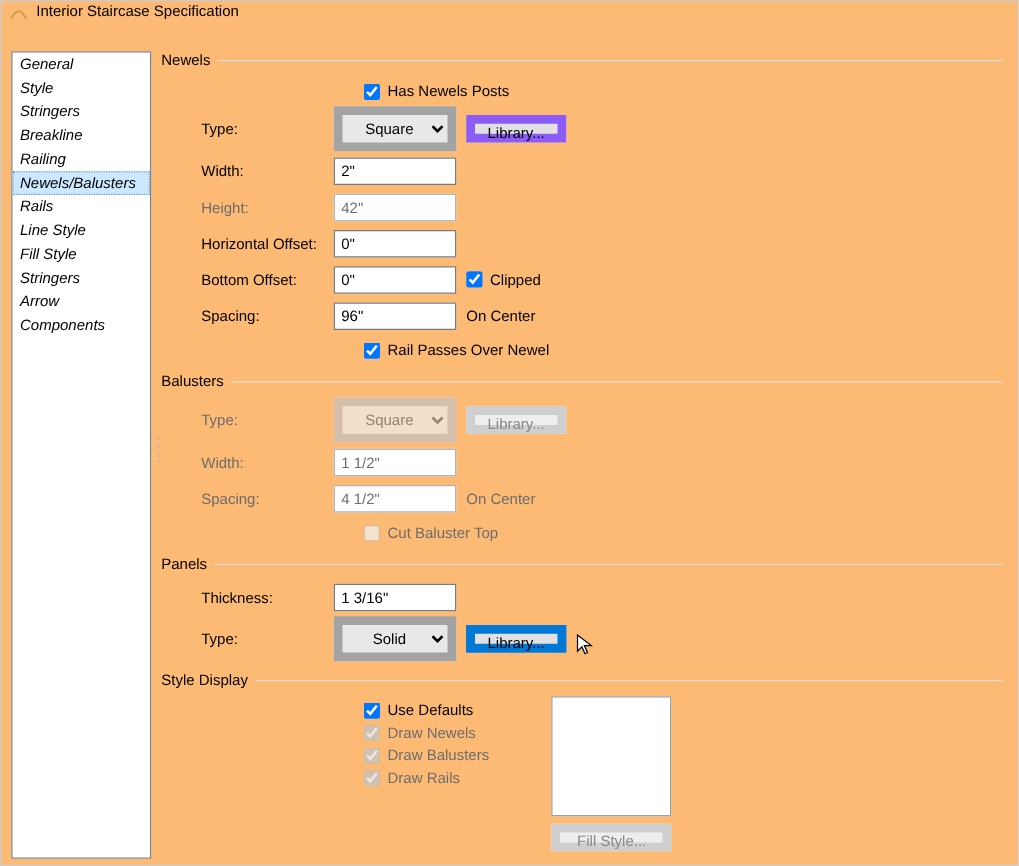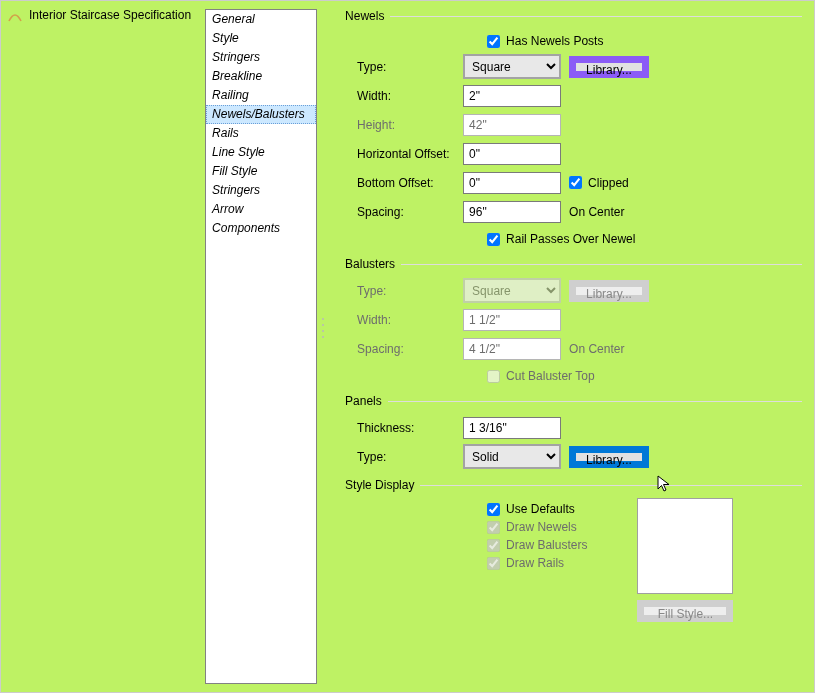--- a/index.html
+++ b/index.html
@@ -8,22 +8,22 @@
     font-family: "Segoe UI", Tahoma, sans-serif;
     font-size: 12px;
     color: #000;
     background: #fff;
     width: 815px; height: 693px;
     overflow: hidden;
   }
   .window {
     width: 815px; height: 693px;
     border: 1px solid #ccc;
-    background: #bef264;
-    display: flex; flex-direction: row;
+    background: #fdba74;
+    display: flex; flex-direction: column; gap: 16px;
   }
   .titlebar {
     height: 28px;
     display: flex; align-items: center;
     padding: 0 6px;
     gap: 6px;
   }
   .titlebar svg { flex: 0 0 auto; }
   .title-text { font-size: 12px; }
   .body {
@@ -58,21 +58,20 @@
   }
   fieldset.group {
     border: none;
     margin: 0 0 6px 0;
     padding: 0;
   }
   .group-header {
     display: flex; align-items: center;
     gap: 6px;
     margin-bottom: 6px;
-    margin-left: 20px;
   }
   .group-header .line { flex:1; border-top:1px solid #ddd; height:0; }
   .group-label { color:#000; }
   .row {
     display:flex; align-items:center;
     min-height:27px;
     gap:8px;
     margin-bottom: 2px;
   }
   .row .lbl {
@@ -86,25 +85,26 @@
   .row .after.dis { color:#6d6d6d; }
   input.text {
     height:22px; width:98px;
     border:1px solid #7a7a7a;
     padding: 0 5px;
     font: inherit;
     background:#fff;
   }
   input.text[disabled] { color:#6d6d6d; background:#fff; border-color:#b5b5b5;}
   select.combo {
-    height:25px; width:98px;
-    border:2px solid #a3a3a3;
+    height:36px; width:98px;
+    border:7px solid #a3a3a3;
     background:#e8e8e8;
     font:inherit;
     padding-left:3px;
+    text-align:center;
   }
   select.combo[disabled] { color:#6d6d6d; background:#eee; border-color:#c2c2c2;}
   button.btn {
     height:22px; min-width:72px;
     border:7px solid #8b5cf6;
     background:#e1e1e1;
     font:inherit;
     padding:0 10px;
     cursor:default;
   }

